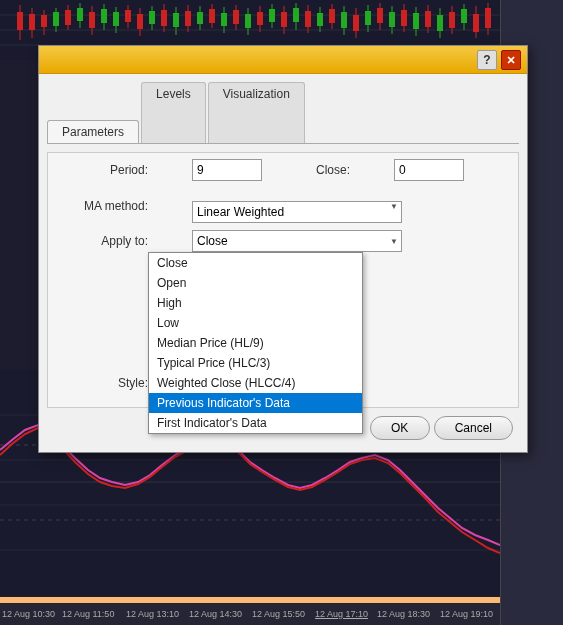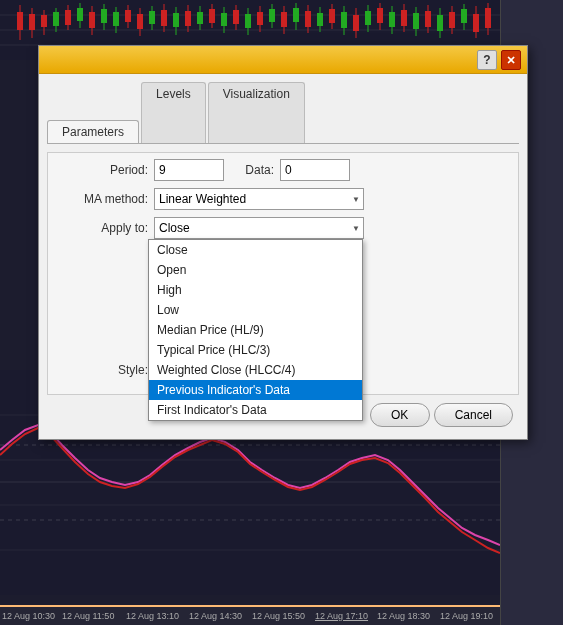--- a/index.html
+++ b/index.html
@@ -129,20 +129,21 @@
     .form-area {
       padding: 6px 10px;
       background: #f5f5f5;
       border: 1px solid #ccc;
       margin-bottom: 4px;
     }
     .form-row {
       display: flex;
       align-items: center;
       margin-bottom: 7px;
+      gap: 38px;
     }
     .form-label {
       text-align: right;
       color: #333;
       font-size: 12px;
       margin-right: 6px;
     }
 
     
     .input-field {
@@ -344,28 +345,28 @@
       <div class="tab active">Parameters</div>
       <div class="tab">Levels</div>
       <div class="tab">Visualization</div>
     </div>
 
     <div class="form-area">
 
       <div class="form-row">
         <span class="form-label" style="width:90px;">Period:</span>
         <input class="input-field" style="width: 70px;" type="text" value="9">
-        <span class="form-label" style="width:50px; text-align:right;">Data:</span>
+        <span class="form-label" style="width:50px; text-align:right;">Close:</span>
         <input class="input-field" style="width: 70px;" type="text" value="0">
       </div>
 
       <div class="form-row">
         <span class="form-label" style="width:90px;">MA method:</span>
         <div class="select-wrapper" style="width:210px;">
-          <select class="select-field" style="width:210px;">
+          <select class="select-field" style="width:210px;margin-top:13px;">
             <option>Linear Weighted</option>
             <option>Simple</option>
             <option>Exponential</option>
             <option>Smoothed</option>
           </select>
         </div>
       </div>
 
       <div class="form-row" style="position:relative;">
         <span class="form-label" style="width:90px;">Apply to:</span>
@@ -422,21 +423,21 @@
     <polyline fill="none" stroke="#dd44aa" stroke-width="2" points="
         0,80 12,70 25,60 38,55 50,62 62,75 75,88 88,100 100,108 112,112 125,115 138,112 150,105 162,95 175,85 188,78 200,72 212,68 225,72 238,80 250,92 262,100 275,108 288,115 300,118 312,115 325,108 338,100 350,92 362,88 375,85 388,90 400,100 412,112 425,125 438,138 450,148 462,158 475,165 488,170 500,175
       "></polyline>
 
     <polyline fill="none" stroke="#cc2222" stroke-width="2" points="
         0,85 12,74 25,64 38,58 50,65 62,78 75,92 88,104 100,112 112,116 125,118 138,114 150,107 162,97 175,87 188,80 200,75 212,70 225,74 238,82 250,94 262,102 275,110 288,117 300,120 312,117 325,110 338,102 350,94 362,90 375,88 388,93 400,103 412,115 425,128 438,142 450,152 462,162 475,170 488,178 500,183
       "></polyline>
   </svg>
 </div>
 
-<div style="position:absolute; bottom:0; left:0; width:500px; height:20px; background:#252535; border-top:2px solid #fdba74; display:flex; align-items:center;">
+<div style="position:absolute; bottom:0; left:0; width:500px; height:28px; background:#252535; border-top:6px solid #fdba74; display:flex; align-items:center;">
   <span class="time-label" style="left:2px;">12 Aug 10:30</span>
   <span class="time-label" style="left:62px;">12 Aug 11:50</span>
   <span class="time-label" style="left:126px;">12 Aug 13:10</span>
   <span class="time-label" style="left:189px;">12 Aug 14:30</span>
   <span class="time-label" style="left:252px;">12 Aug 15:50</span>
   <span class="time-label" style="left:315px;text-decoration:underline;">12 Aug 17:10</span>
   <span class="time-label" style="left:377px;">12 Aug 18:30</span>
   <span class="time-label" style="left:440px;">12 Aug 19:10</span>
 </div>
 

